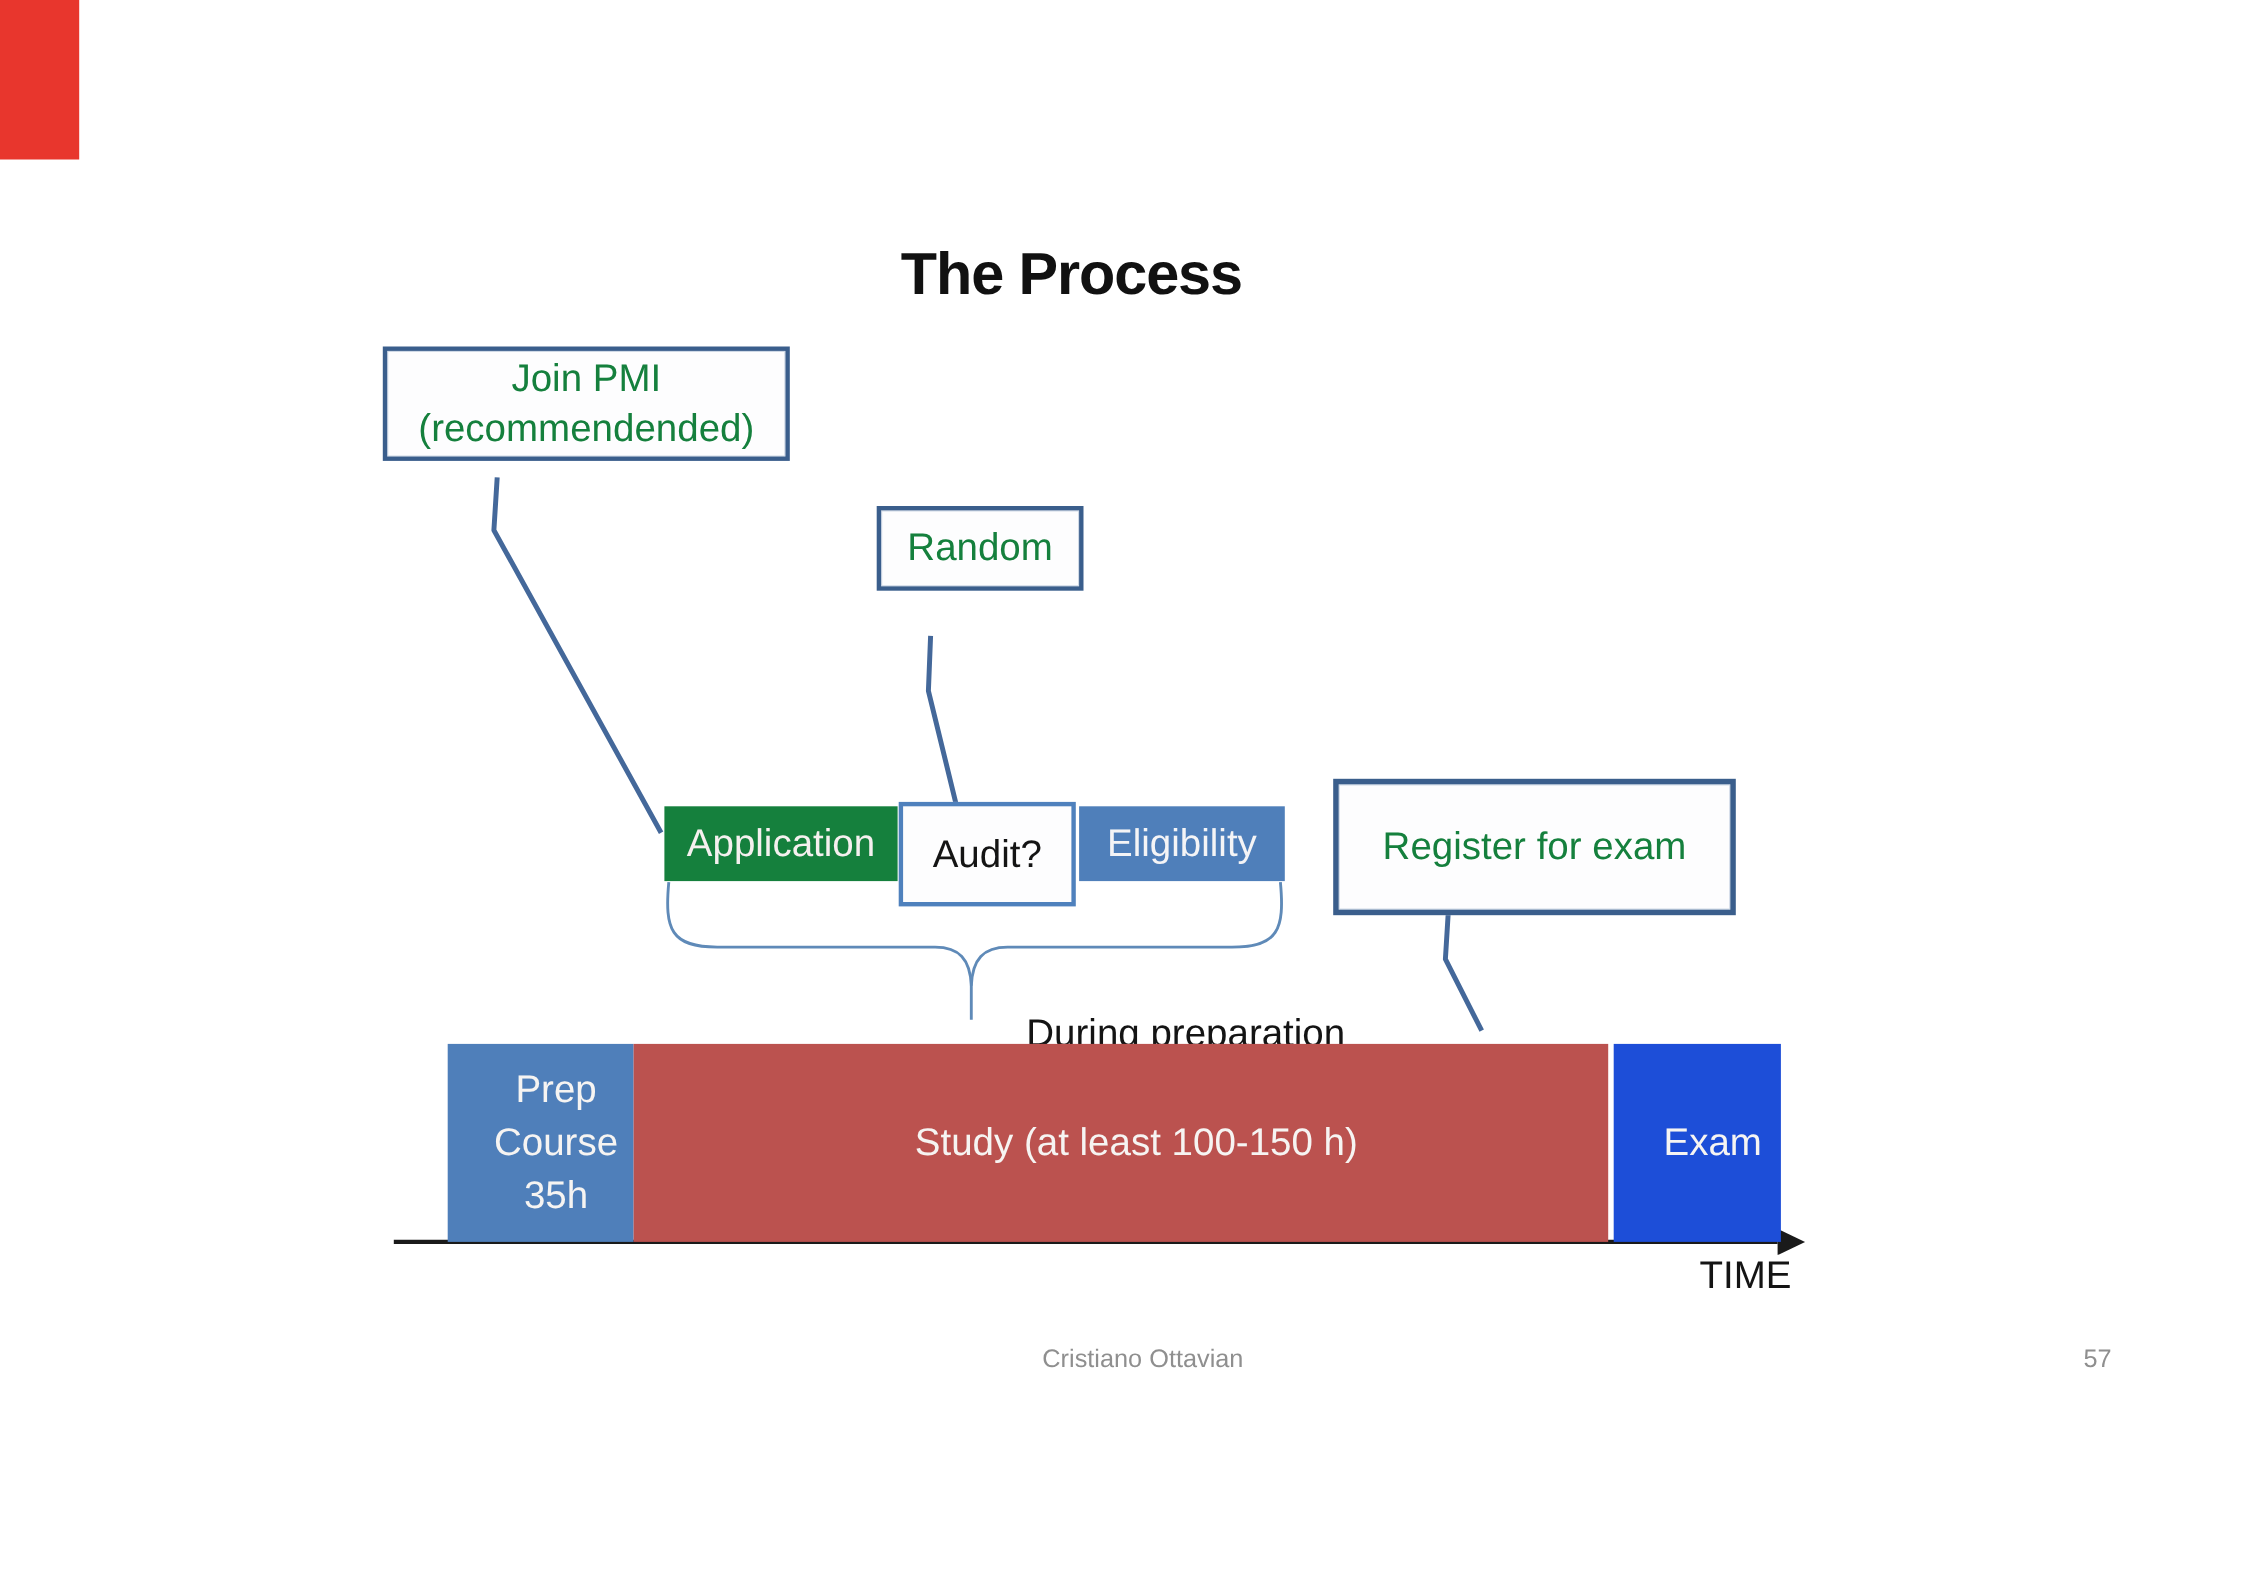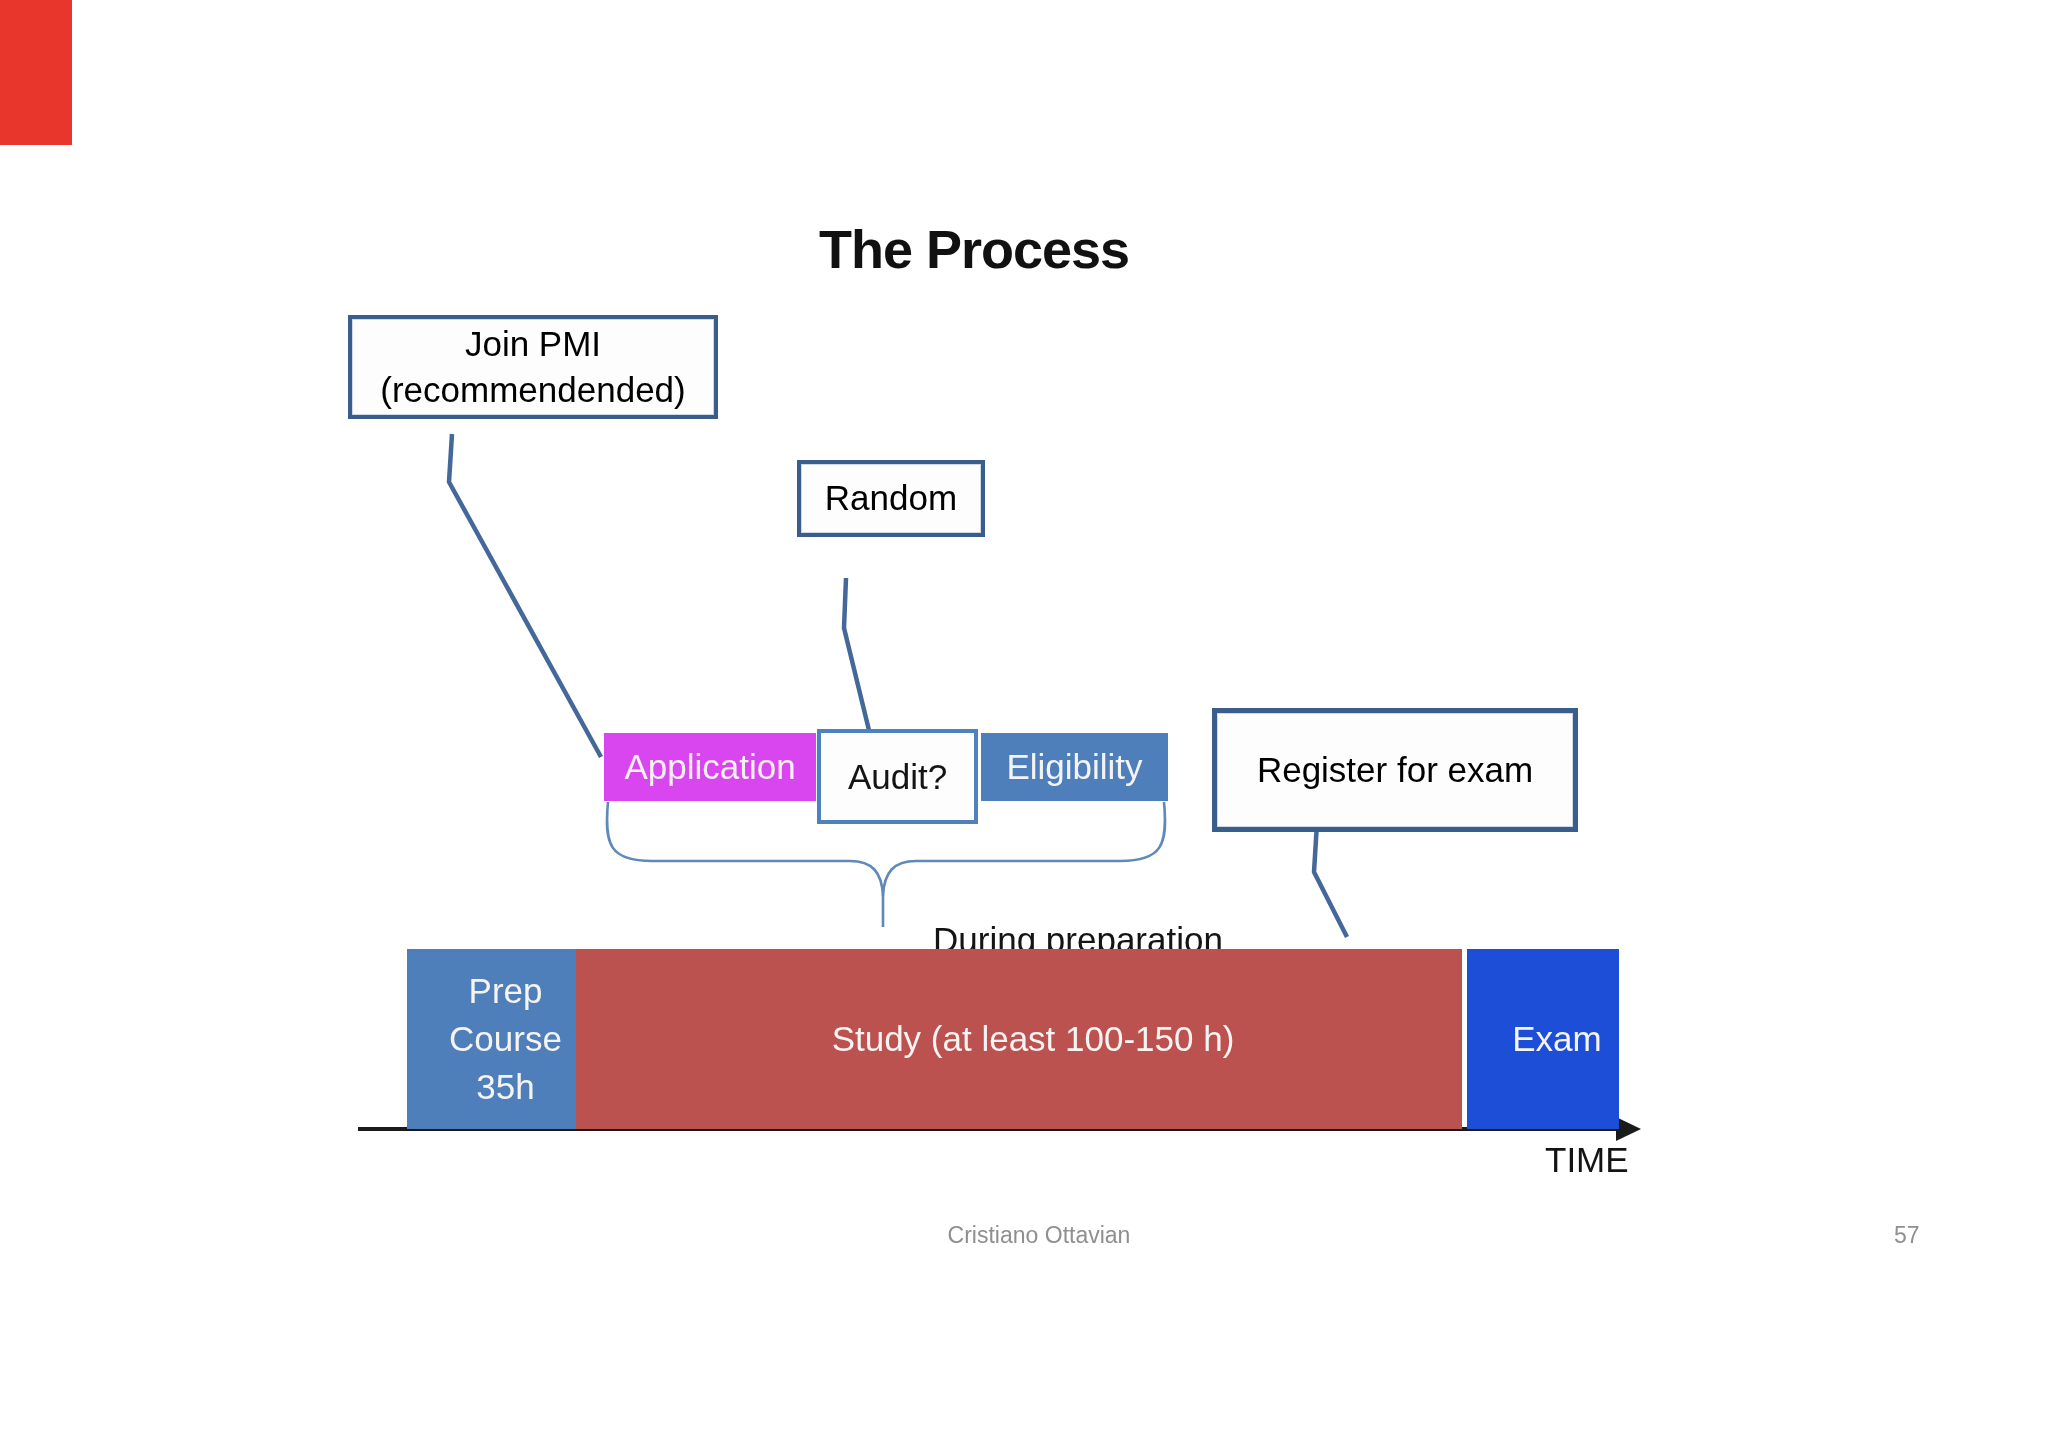--- a/index.html
+++ b/index.html
@@ -20,33 +20,33 @@
     left:640px;top:218px;width:668px;
     text-align:center;
     font-size:54px;font-weight:bold;color:#111;
     letter-spacing:-1px;
   }
   .callout{
     background:#fdfdfe;
     border:4px solid #3a5e8c;
     box-sizing:border-box;
     display:flex;flex-direction:column;align-items:center;justify-content:center;
-    font-size:35px;color:#000000;
+    font-size:35px;color:#15803d;
     line-height:1.32;
     box-shadow:0 0 0 1px rgba(120,150,185,.35) inset;
   }
   .callout.join-pmi{left:348px;top:315px;width:370px;height:104px;}
   .callout.random{left:797px;top:460px;width:188px;height:77px;}
   .callout.register{left:1212px;top:708px;width:366px;height:124px;border-width:5px;}
   .proc-box{
     box-sizing:border-box;
     display:flex;align-items:center;justify-content:center;
     font-size:35px;
   }
-  .proc-box.application{left:604px;top:733px;width:212px;height:68px;background:#d946ef;color:#f5f0ef;}
+  .proc-box.application{left:604px;top:733px;width:212px;height:68px;background:#15803d;color:#f5f0ef;}
   .proc-box.audit{left:817px;top:729px;width:161px;height:95px;background:#fdfdfe;border:4px solid #4f81bd;color:#141414;}
   .proc-box.eligibility{left:981px;top:733px;width:187px;height:68px;background:#4f7fba;color:#f4f4f6;}
   .brace-label{
     left:933px;top:883px;width:320px;
     font-size:35px;color:#141414;margin-top:37px;
   }
   .bar{
     box-sizing:border-box;
     display:flex;flex-direction:column;align-items:center;justify-content:center;
     font-size:35px;color:#f6f4f2;

